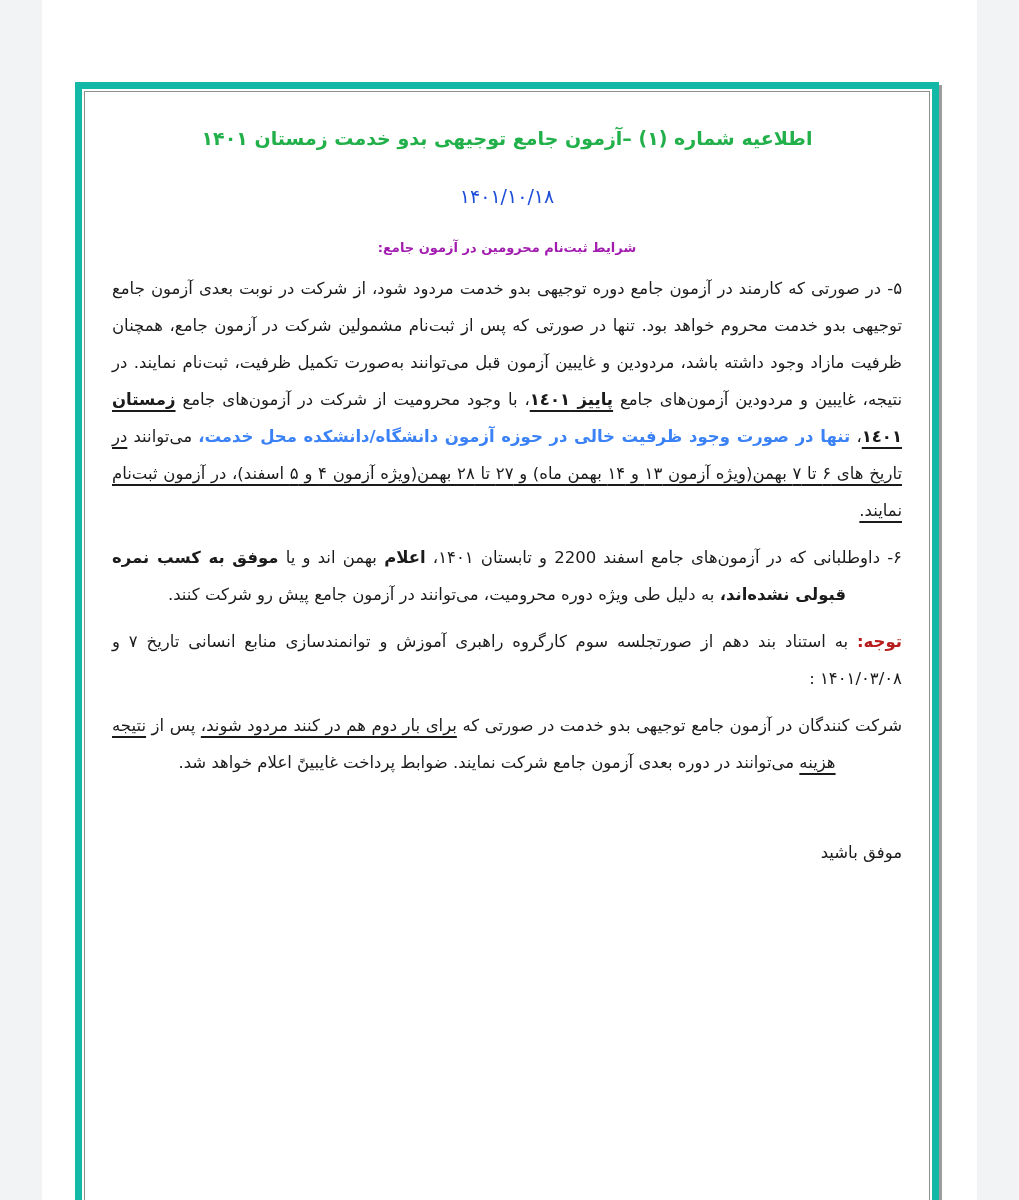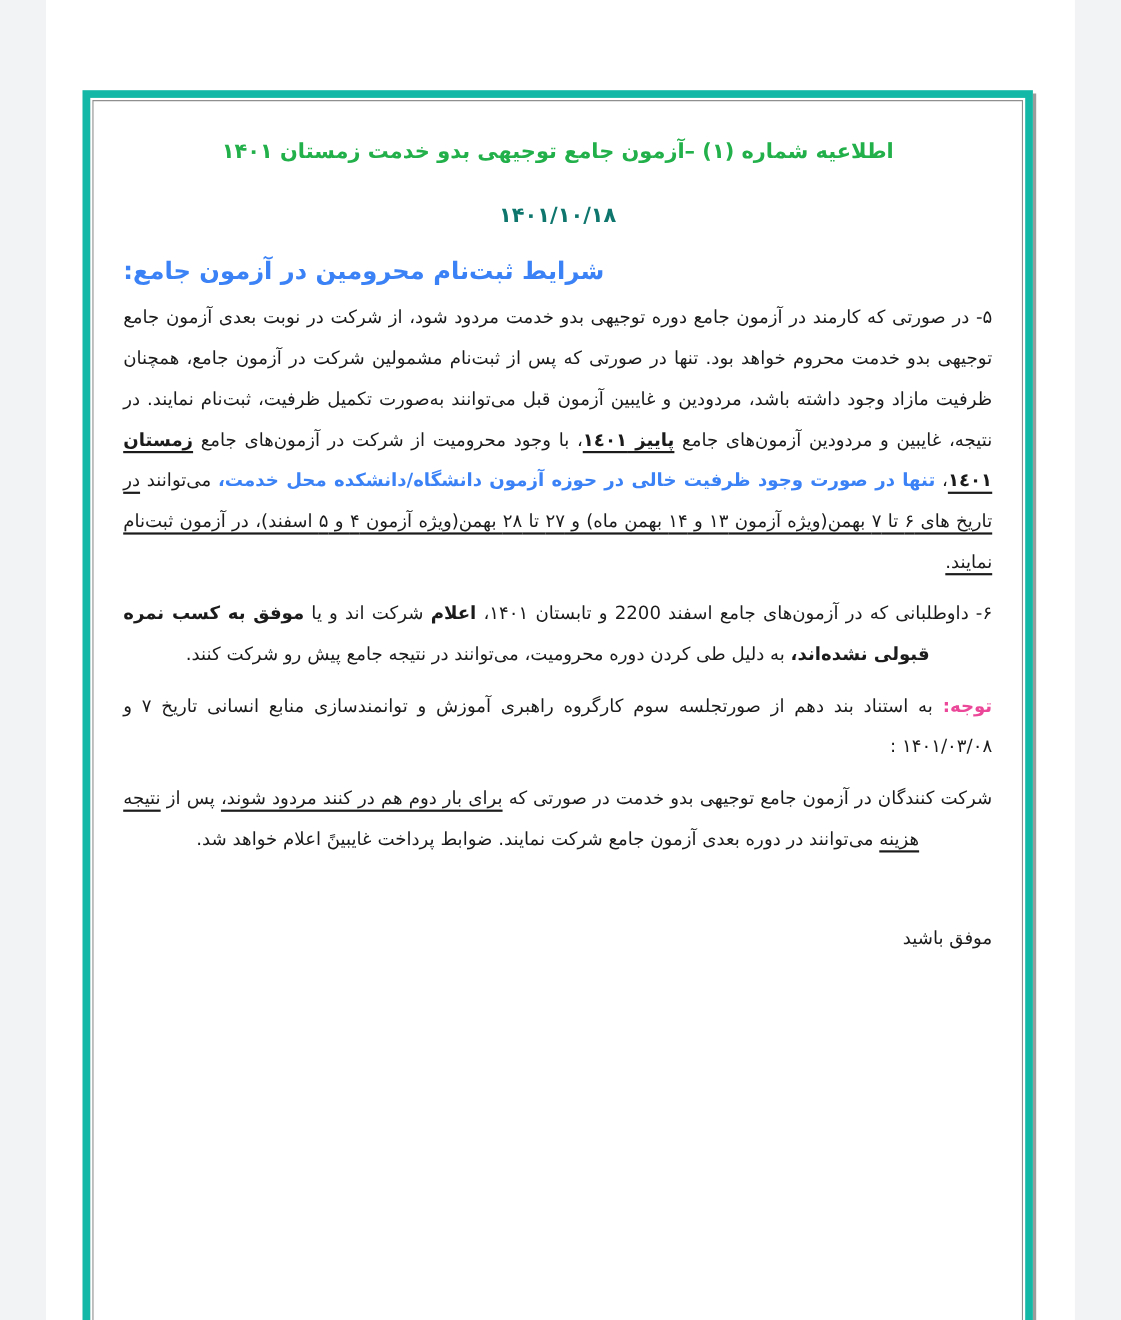--- a/index.html
+++ b/index.html
@@ -17,36 +17,36 @@
     box-sizing:border-box;border:7px solid #14b8a6;
     box-shadow: inset 0 0 0 2px #ffffff, inset 0 0 0 3px #8f8f8f, 3px 3px 0 #9c9c9c;
     padding:18px 30px 0 30px;
     direction:rtl;color:#1b1b1b;background:#fff;margin-top:48px;
   }
   .title{
     color:#22b04a;font-weight:bold;font-size:19px;line-height:26px;
     text-align:center;margin:18px 0 0 0;
   }
   .doc-date{
-    color:#0f766e;font-weight:bold;font-size:19px;line-height:26px;
+    color:#1d4ed8;font-weight:normal;font-size:19px;line-height:26px;
     text-align:center;margin:32px 0 0 0;
   }
   .section-heading{
-    color:#3b82f6;font-weight:bold;font-size:22px;line-height:24px;
-    text-align:left;margin:27px 0 0 0;
+    color:#a21caf;font-weight:bold;font-size:13px;line-height:24px;
+    text-align:center;margin:27px 0 0 0;
   }
   p.body{
     font-size:16.5px;line-height:37px;text-align:justify;
     margin:10px 0 0 0;
   }
   p.body.center-last{text-align-last:center;}
   .b{font-weight:bold;}
   .u{text-decoration:underline;text-underline-offset:5px;text-decoration-thickness:1.5px;}
   .red{color:#3b82f6;font-weight:bold;}
-  .green{color:#ec4899;font-weight:bold;}
+  .green{color:#b91c1c;font-weight:bold;}
   .att{margin-top:18px;}
   .closing{
     font-size:16.5px;text-align:right;margin:62px 0 0 0;direction:rtl;
   }
 </style>
 </head>
 <body>
 
 <div class="side-strip left"></div>
 <div class="side-strip right"></div>
@@ -55,21 +55,21 @@
   <div class="frame">
 
     <div class="title">اطلاعیه شماره (۱) –آزمون جامع توجیهی بدو خدمت زمستان ۱۴۰۱</div>
 
     <div class="doc-date">۱۴۰۱/۱۰/۱۸</div>
 
     <div class="section-heading">شرایط ثبت‌نام محرومین در آزمون جامع:</div>
 
     <p class="body"><span>۵- در صورتی که کارمند در آزمون جامع دوره توجیهی بدو خدمت مردود شود، از شرکت در نوبت بعدی آزمون جامع توجیهی بدو خدمت محروم خواهد بود. تنها در صورتی که پس از ثبت‌نام مشمولین شرکت در آزمون جامع، همچنان ظرفیت مازاد وجود داشته باشد، مردودین و غایبین آزمون قبل می‌توانند به‌صورت تکمیل ظرفیت، ثبت‌نام نمایند. در نتیجه، غایبین و مردودین آزمون‌های جامع </span><span class="b u">پاییز ۱٤۰۱</span><span>، با وجود محرومیت از شرکت در آزمون‌های جامع </span><span class="b u">زمستان ۱٤۰۱</span><span>، </span><span class="red">تنها در صورت وجود ظرفیت خالی در حوزه آزمون دانشگاه/دانشکده محل خدمت،</span><span> می‌توانند </span><span class="u">در تاریخ های ۶ تا ۷ بهمن(ویژه آزمون ۱۳ و ۱۴ بهمن ماه) و ۲۷ تا ۲۸ بهمن(ویژه آزمون ۴ و ۵ اسفند)، در آزمون ثبت‌نام نمایند.</span></p>
 
-    <p class="body center-last"><span>۶- داوطلبانی که در آزمون‌های جامع اسفند 2200 و تابستان ۱۴۰۱، </span><span class="b">اعلام</span><span> شرکت اند و یا </span><span class="b">موفق به کسب نمره قبولی نشده‌اند،</span><span> به دلیل طی کردن دوره محرومیت، می‌توانند در نتیجه جامع پیش رو شرکت کنند.</span></p>
+    <p class="body center-last"><span>۶- داوطلبانی که در آزمون‌های جامع اسفند 2200 و تابستان ۱۴۰۱، </span><span class="b">اعلام</span><span> بهمن اند و یا </span><span class="b">موفق به کسب نمره قبولی نشده‌اند،</span><span> به دلیل طی ویژه دوره محرومیت، می‌توانند در آزمون جامع پیش رو شرکت کنند.</span></p>
 
     <p class="body att"><span class="green">توجه:</span><span> به استناد بند دهم از صورتجلسه سوم کارگروه راهبری آموزش و توانمندسازی منابع انسانی تاریخ ۷ و ۱۴۰۱/۰۳/۰۸ :</span></p>
 
     <p class="body center-last"><span>شرکت کنندگان در آزمون جامع توجیهی بدو خدمت در صورتی که </span><span class="u">برای بار دوم هم در کنند مردود شوند،</span><span> پس از </span><span class="u">نتیجه هزینه</span><span> می‌توانند در دوره بعدی آزمون جامع شرکت نمایند. ضوابط پرداخت غایبینً اعلام خواهد شد.</span></p>
 
     <div class="closing">موفق باشید</div>
 
   </div>
 </div>
 

